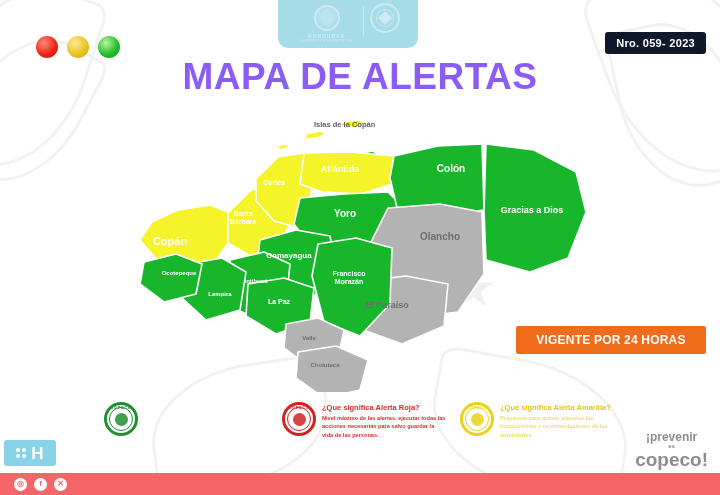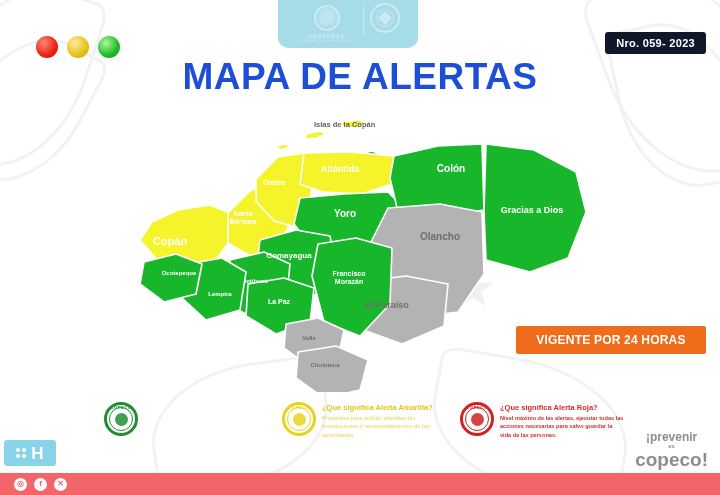--- a/index.html
+++ b/index.html
@@ -93,21 +93,21 @@
   .nro-badge {
     position: absolute; right: 14px; top: 32px;
     background: #0f172a; color: #ffffff;
     font-size: 11px; font-weight: bold; letter-spacing: .3px;
     padding: 5px 11px; border-radius: 3px; z-index: 5;
   }
 
   .main-title {
     position: absolute; left: 0; right: 0; top: 56px;
     text-align: center;
-    color: #1d4ed8;
+    color: #8b5cf6;
     font-size: 37px; font-weight: bold; letter-spacing: .5px;
     z-index: 4;
   }
 
   
   .map-wrap {
     position: absolute; left: 110px; top: 112px;
     width: 500px; height: 280px; z-index: 3;
   }
   .map-wrap svg { width: 100%; height: 100%; display: block; }
@@ -309,43 +309,43 @@
 
   <div class="legend-item lg-green">
     <div class="seal seal-green">
       <span class="seal-ring"></span>
         <span class="seal-ring2"></span>
       <span class="seal-txt">COPECO</span>
       <span class="seal-core"></span>
     </div>
   </div>
 
+  <div class="legend-item lg-red">
+    <div class="seal seal-red">
+      <span class="seal-ring"></span>
+        <span class="seal-ring2"></span>
+      <span class="seal-txt">COPECO</span>
+      <span class="seal-core"></span>
+    </div>
+    <div class="legend-text">
+      <div class="legend-q">¿Que significa Alerta Roja?</div>
+      <div class="legend-b">Nivel máximo de las alertas, ejecutar todas las acciones necesarias para salvo guardar la vida de las personas.</div>
+    </div>
+  </div>
+
   <div class="legend-item lg-yellow">
     <div class="seal seal-yellow">
       <span class="seal-ring"></span>
         <span class="seal-ring2"></span>
       <span class="seal-txt">COPECO</span>
       <span class="seal-core"></span>
     </div>
     <div class="legend-text">
       <div class="legend-q">¿Que significa Alerta Amarilla?</div>
       <div class="legend-b">Prepárese para actuar, atiendas las instrucciones y recomendaciones de las autoridades</div>
-    </div>
-  </div>
-
-  <div class="legend-item lg-red">
-    <div class="seal seal-red">
-      <span class="seal-ring"></span>
-        <span class="seal-ring2"></span>
-      <span class="seal-txt">COPECO</span>
-      <span class="seal-core"></span>
-    </div>
-    <div class="legend-text">
-      <div class="legend-q">¿Que significa Alerta Roja?</div>
-      <div class="legend-b">Nivel máximo de las alertas, ejecutar todas las acciones necesarias para salvo guardar la vida de las personas.</div>
     </div>
   </div>
 
 </div>
 
 <div class="h-badge">
   <span class="h-dots">
       <i></i>
       <i></i>
       <i></i>

